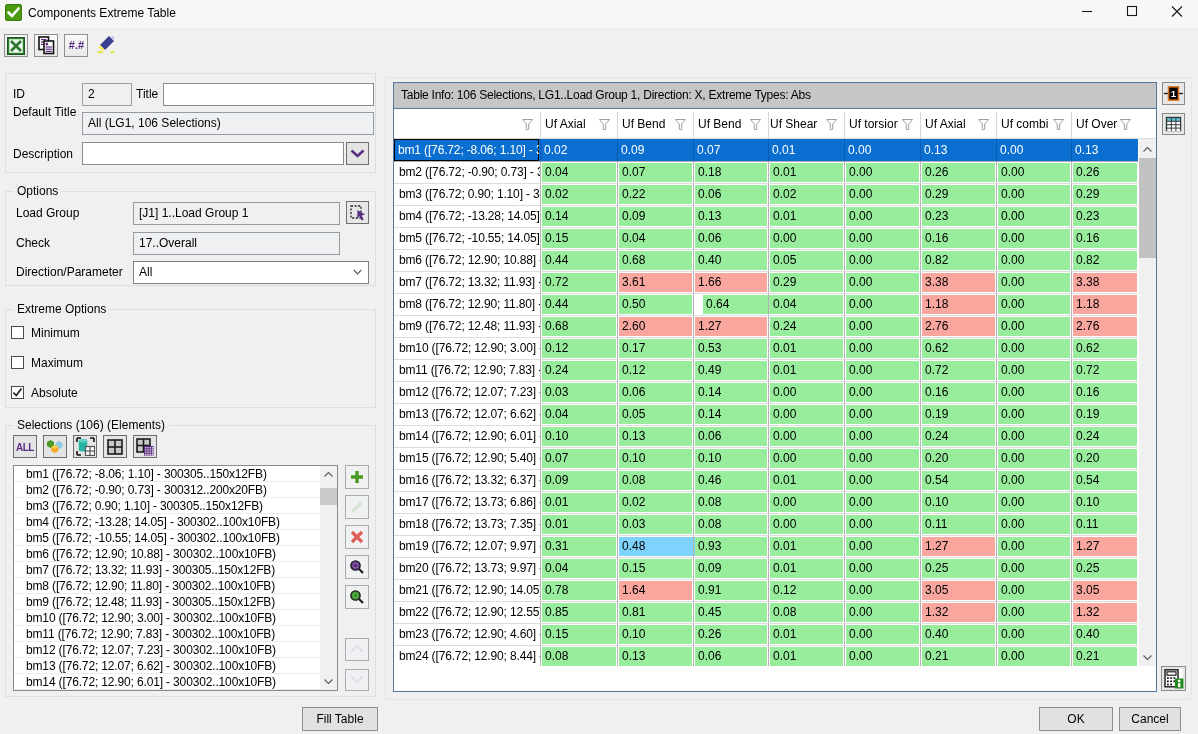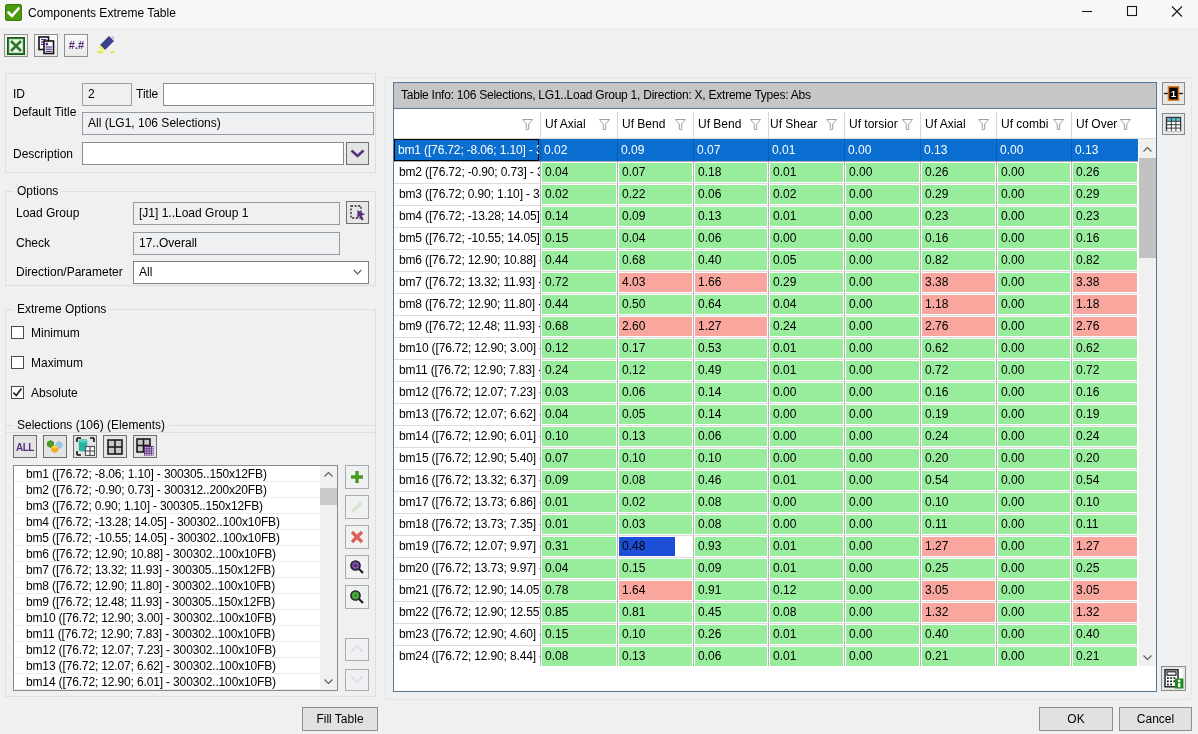--- a/index.html
+++ b/index.html
@@ -80,21 +80,21 @@
 <rect x="1" y="1" width="10" height="12" fill="none" stroke="#1a1a1a" stroke-width="1.3" stroke-dasharray="2 1.6"></rect>
 <path d="M7.5 5 L15 9.6 L11.6 10.4 L13.8 14.4 L11.6 15.4 L9.7 11.3 L7.2 13.8 Z" fill="#5a3181"></path>
 </svg>
 <div class="lbl" style="left:16px;top:236px">Check</div>
 <div class="inp" style="left:133px;top:232px;width:207px;height:23px">17..Overall</div>
 <div class="lbl" style="left:16px;top:265px">Direction/Parameter</div>
 <div class="winp" style="left:133px;top:261px;width:236px;height:23px;border-color:#7a8187">All</div>
 <svg class="abs" style="left:353px;top:269px" width="9" height="6" viewBox="0 0 9 6">
     <path d="M0.8 1 L4.5 4.8 L8.2 1" fill="none" stroke="#5a5a5a" stroke-width="1.2"></path>
   </svg>
-<div class="gb" style="left:5px;top:309px;width:371px;height:124px">
+<div class="gb" style="left:5px;top:309px;width:371px;height:99px">
     <span>Extreme Options</span>
   </div>
 <div class="cb" style="left:11px;top:326px"></div>
 <div class="lbl" style="left:31px;top:326px">Minimum</div>
 <div class="cb" style="left:11px;top:356px"></div>
 <div class="lbl" style="left:31px;top:356px">Maximum</div>
 <div class="cb" style="left:11px;top:386px"></div>
 <svg class="abs" style="left:12px;top:387px" width="11" height="11" viewBox="0 0 11 11">
     <path d="M1.5 5.5 L4.2 8.5 L9.5 1.5" fill="none" stroke="#1a1a1a" stroke-width="1.6"></path>
   </svg>
@@ -323,33 +323,33 @@
 <div class="ncell" style="left:301px;top:2px;width:72px;height:19px;background:#97ed9b">0.40</div>
 <div class="ncell" style="left:376px;top:2px;width:73px;height:19px;background:#97ed9b">0.05</div>
 <div class="ncell" style="left:452px;top:2px;width:73px;height:19px;background:#97ed9b">0.00</div>
 <div class="ncell" style="left:528px;top:2px;width:73px;height:19px;background:#97ed9b">0.82</div>
 <div class="ncell" style="left:604px;top:2px;width:72px;height:19px;background:#97ed9b">0.00</div>
 <div class="ncell" style="left:679px;top:2px;width:64px;height:19px;background:#97ed9b">0.82</div>
 </div>
 <div style="position:absolute;left:0;top:132px;width:100%;height:22px;background:#fff">
 <div class="ccell">bm7 ([76.72; 13.32; 11.93] - 300305..150x12FB)</div>
 <div class="ncell" style="left:148px;top:2px;width:74px;height:19px;background:#97ed9b">0.72</div>
-<div class="ncell" style="left:225px;top:2px;width:73px;height:19px;background:#f8a69e">4.03</div>
+<div class="ncell" style="left:225px;top:2px;width:73px;height:19px;background:#f8a69e">3.61</div>
 <div class="ncell" style="left:301px;top:2px;width:72px;height:19px;background:#f8a69e">1.66</div>
 <div class="ncell" style="left:376px;top:2px;width:73px;height:19px;background:#97ed9b">0.29</div>
 <div class="ncell" style="left:452px;top:2px;width:73px;height:19px;background:#97ed9b">0.00</div>
 <div class="ncell" style="left:528px;top:2px;width:73px;height:19px;background:#f8a69e">3.38</div>
 <div class="ncell" style="left:604px;top:2px;width:72px;height:19px;background:#97ed9b">0.00</div>
 <div class="ncell" style="left:679px;top:2px;width:64px;height:19px;background:#f8a69e">3.38</div>
 </div>
 <div style="position:absolute;left:0;top:154px;width:100%;height:22px;background:#fff">
 <div class="ccell">bm8 ([76.72; 12.90; 11.80] - 300302..100x10FB)</div>
 <div class="ncell" style="left:148px;top:2px;width:74px;height:19px;background:#97ed9b">0.44</div>
 <div class="ncell" style="left:225px;top:2px;width:73px;height:19px;background:#97ed9b">0.50</div>
-<div class="ncell" style="left:301px;top:2px;width:72px;height:19px;background:#97ed9b">0.64</div>
+<div class="ncell" style="left:309px;top:2px;width:72px;height:19px;background:#97ed9b">0.64</div>
 <div class="ncell" style="left:376px;top:2px;width:73px;height:19px;background:#97ed9b">0.04</div>
 <div class="ncell" style="left:452px;top:2px;width:73px;height:19px;background:#97ed9b">0.00</div>
 <div class="ncell" style="left:528px;top:2px;width:73px;height:19px;background:#f8a69e">1.18</div>
 <div class="ncell" style="left:604px;top:2px;width:72px;height:19px;background:#97ed9b">0.00</div>
 <div class="ncell" style="left:679px;top:2px;width:64px;height:19px;background:#f8a69e">1.18</div>
 </div>
 <div style="position:absolute;left:0;top:176px;width:100%;height:22px;background:#fff">
 <div class="ccell">bm9 ([76.72; 12.48; 11.93] - 300305..150x12FB)</div>
 <div class="ncell" style="left:148px;top:2px;width:74px;height:19px;background:#97ed9b">0.68</div>
 <div class="ncell" style="left:225px;top:2px;width:73px;height:19px;background:#f8a69e">2.60</div>
@@ -455,21 +455,21 @@
 <div class="ncell" style="left:301px;top:2px;width:72px;height:19px;background:#97ed9b">0.08</div>
 <div class="ncell" style="left:376px;top:2px;width:73px;height:19px;background:#97ed9b">0.00</div>
 <div class="ncell" style="left:452px;top:2px;width:73px;height:19px;background:#97ed9b">0.00</div>
 <div class="ncell" style="left:528px;top:2px;width:73px;height:19px;background:#97ed9b">0.11</div>
 <div class="ncell" style="left:604px;top:2px;width:72px;height:19px;background:#97ed9b">0.00</div>
 <div class="ncell" style="left:679px;top:2px;width:64px;height:19px;background:#97ed9b">0.11</div>
 </div>
 <div style="position:absolute;left:0;top:396px;width:100%;height:22px;background:#fff">
 <div class="ccell">bm19 ([76.72; 12.07; 9.97] - 300302..100x10FB)</div>
 <div class="ncell" style="left:148px;top:2px;width:74px;height:19px;background:#97ed9b">0.31</div>
-<div class="ncell" style="left:225px;top:2px;width:56px;height:19px;background:#1d4ed8">0.48</div>
+<div class="ncell" style="left:225px;top:2px;width:84px;height:19px;background:#7dd3fc">0.48</div>
 <div class="ncell" style="left:301px;top:2px;width:72px;height:19px;background:#97ed9b">0.93</div>
 <div class="ncell" style="left:376px;top:2px;width:73px;height:19px;background:#97ed9b">0.01</div>
 <div class="ncell" style="left:452px;top:2px;width:73px;height:19px;background:#97ed9b">0.00</div>
 <div class="ncell" style="left:528px;top:2px;width:73px;height:19px;background:#f8a69e">1.27</div>
 <div class="ncell" style="left:604px;top:2px;width:72px;height:19px;background:#97ed9b">0.00</div>
 <div class="ncell" style="left:679px;top:2px;width:64px;height:19px;background:#f8a69e">1.27</div>
 </div>
 <div style="position:absolute;left:0;top:418px;width:100%;height:22px;background:#fff">
 <div class="ccell">bm20 ([76.72; 13.73; 9.97] - 300302..100x10FB)</div>
 <div class="ncell" style="left:148px;top:2px;width:74px;height:19px;background:#97ed9b">0.04</div>
@@ -615,12 +615,12 @@
       <rect x="9.4" y="11.4" width="1.8" height="1.8"></rect>
 <rect x="3" y="14.6" width="1.8" height="1.8"></rect>
       <rect x="6.2" y="14.6" width="1.8" height="1.8"></rect>
 </g>
 <rect x="11" y="9.5" width="8.4" height="10" fill="#1d8a1d"></rect>
 <rect x="14" y="10.8" width="2.4" height="2.4" fill="#fff"></rect>
 <rect x="14" y="14.2" width="2.4" height="4" fill="#fff"></rect>
 </svg>
 <div class="btn" style="left:302px;top:707px;width:76px;height:24px;line-height:22px">Fill Table</div>
 <div class="btn" style="left:1039px;top:707px;width:74px;height:24px;line-height:22px">OK</div>
-<div class="btn" style="left:1119px;top:707px;width:73px;height:24px;line-height:22px">Cancel</div>
+<div class="btn" style="left:1119px;top:707px;width:62px;height:24px;line-height:22px">Cancel</div>
 </body></html>

